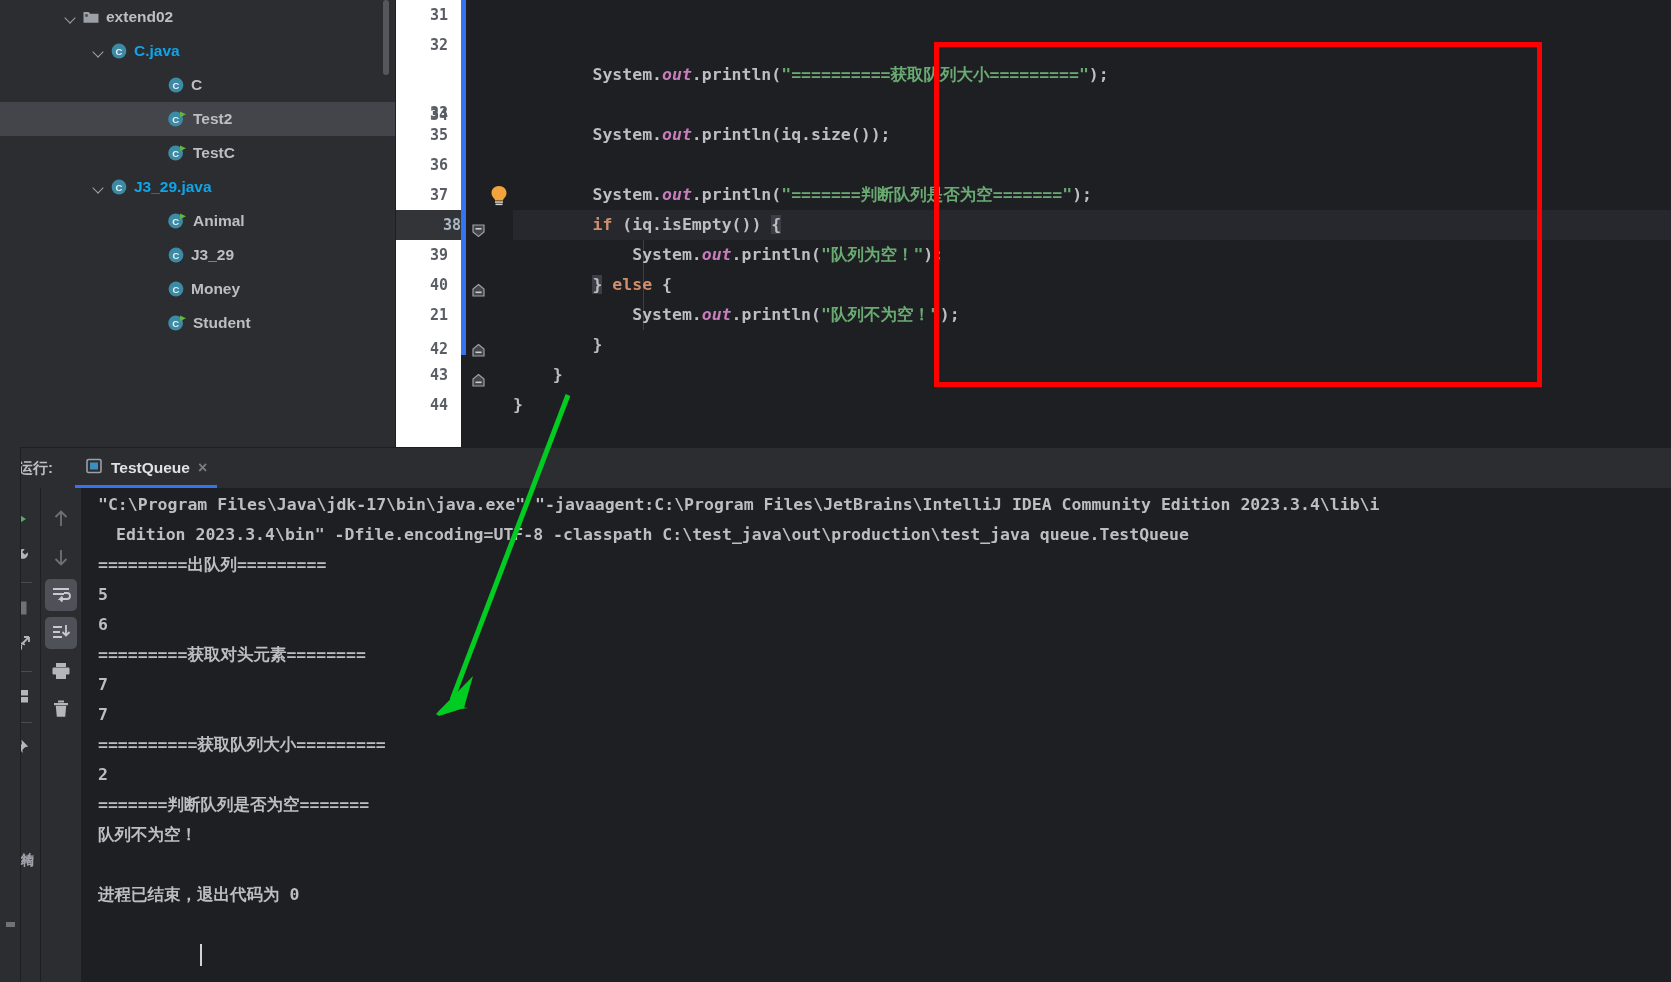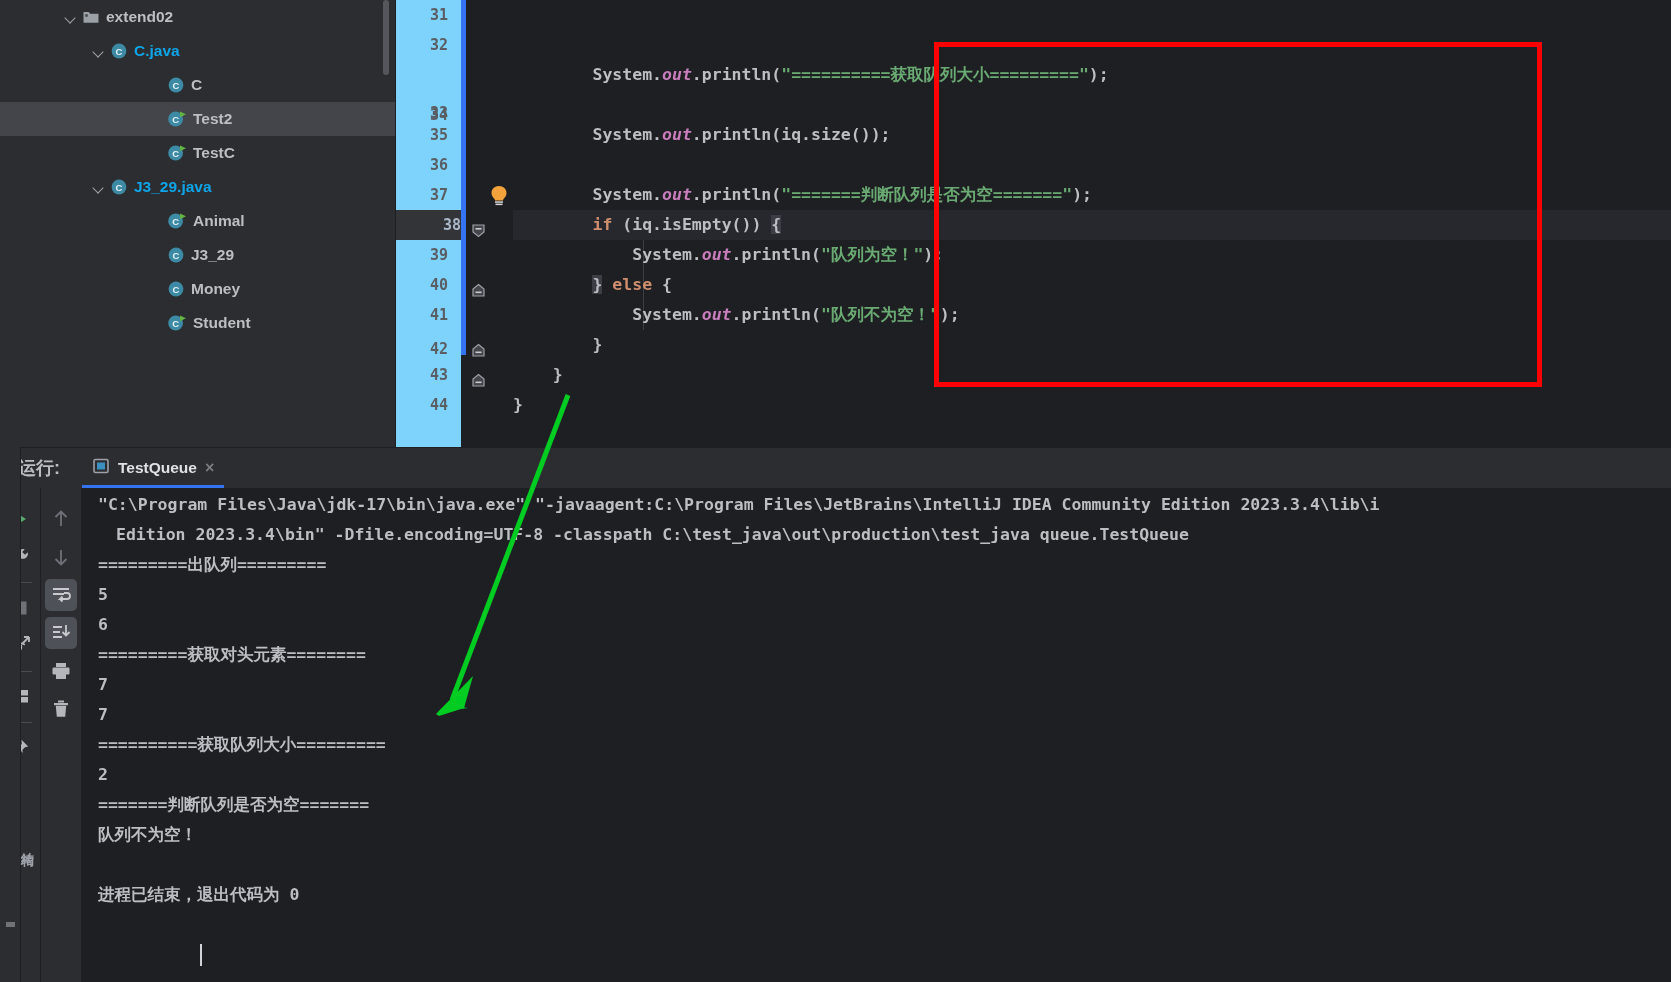--- a/index.html
+++ b/index.html
@@ -82,21 +82,21 @@
   .editor {
     position: relative;
     flex: 1;
     height: 447px;
     background: #1e1f22;
     overflow: hidden;
   }
   .gutter {
     position: absolute; left: 0; top: 0;
     width: 65px; height: 447px;
-    background: #7dd3fc;
+    background: #ffffff;
   }
   .ln {
     position: absolute; left: 0;
     width: 52px;
     text-align: right;
     font-family: "DejaVu Sans Mono", monospace;
     font-size: 15px;
     color: #5a5d63;
     height: 30px; line-height: 30px;
   }
@@ -155,21 +155,21 @@
   }
   .run-header {
     position: relative;
     height: 40px;
     display: flex;
     align-items: center;
     padding-left: 18px;
     background: #2b2d30;
   }
   .run-label {
-    font-size: 18px; color: #bcbec4;
+    font-size: 15px; color: #bcbec4;
     margin-right: 22px;
   }
   .run-tab {
     position: relative;
     display: flex; align-items: center;
     height: 40px;
     padding: 0 10px;
     gap: 8px;
   }
   .run-tab::after {
@@ -393,21 +393,21 @@
             <div class="ln" style="top: 0px;">31</div>
             <div class="ln" style="top: 30px;">32</div>
             <div class="ln" style="top: 60px; margin-top: 38px;">33</div>
             <div class="ln" style="top: 100px;">34</div>
             <div class="ln" style="top: 120px;">35</div>
             <div class="ln" style="top: 150px;">36</div>
             <div class="ln" style="top: 180px;">37</div>
             <div class="ln cur" style="top: 210px;">38</div>
             <div class="ln" style="top: 240px;">39</div>
             <div class="ln" style="top: 270px;">40</div>
-            <div class="ln" style="top: 300px;">41</div>
+            <div class="ln" style="top: 300px;">21</div>
             <div class="ln" style="top: 334px;">42</div>
             <div class="ln" style="top: 360px;">43</div>
             <div class="ln" style="top: 390px;">44</div>
           </div>
       </div>
       <div class="marker-col">
 
         <div class="vsb" style="left:0px; top:0px; height:355px;"></div>
 
         <div class="fold" style="left:10px; top:223px;">

